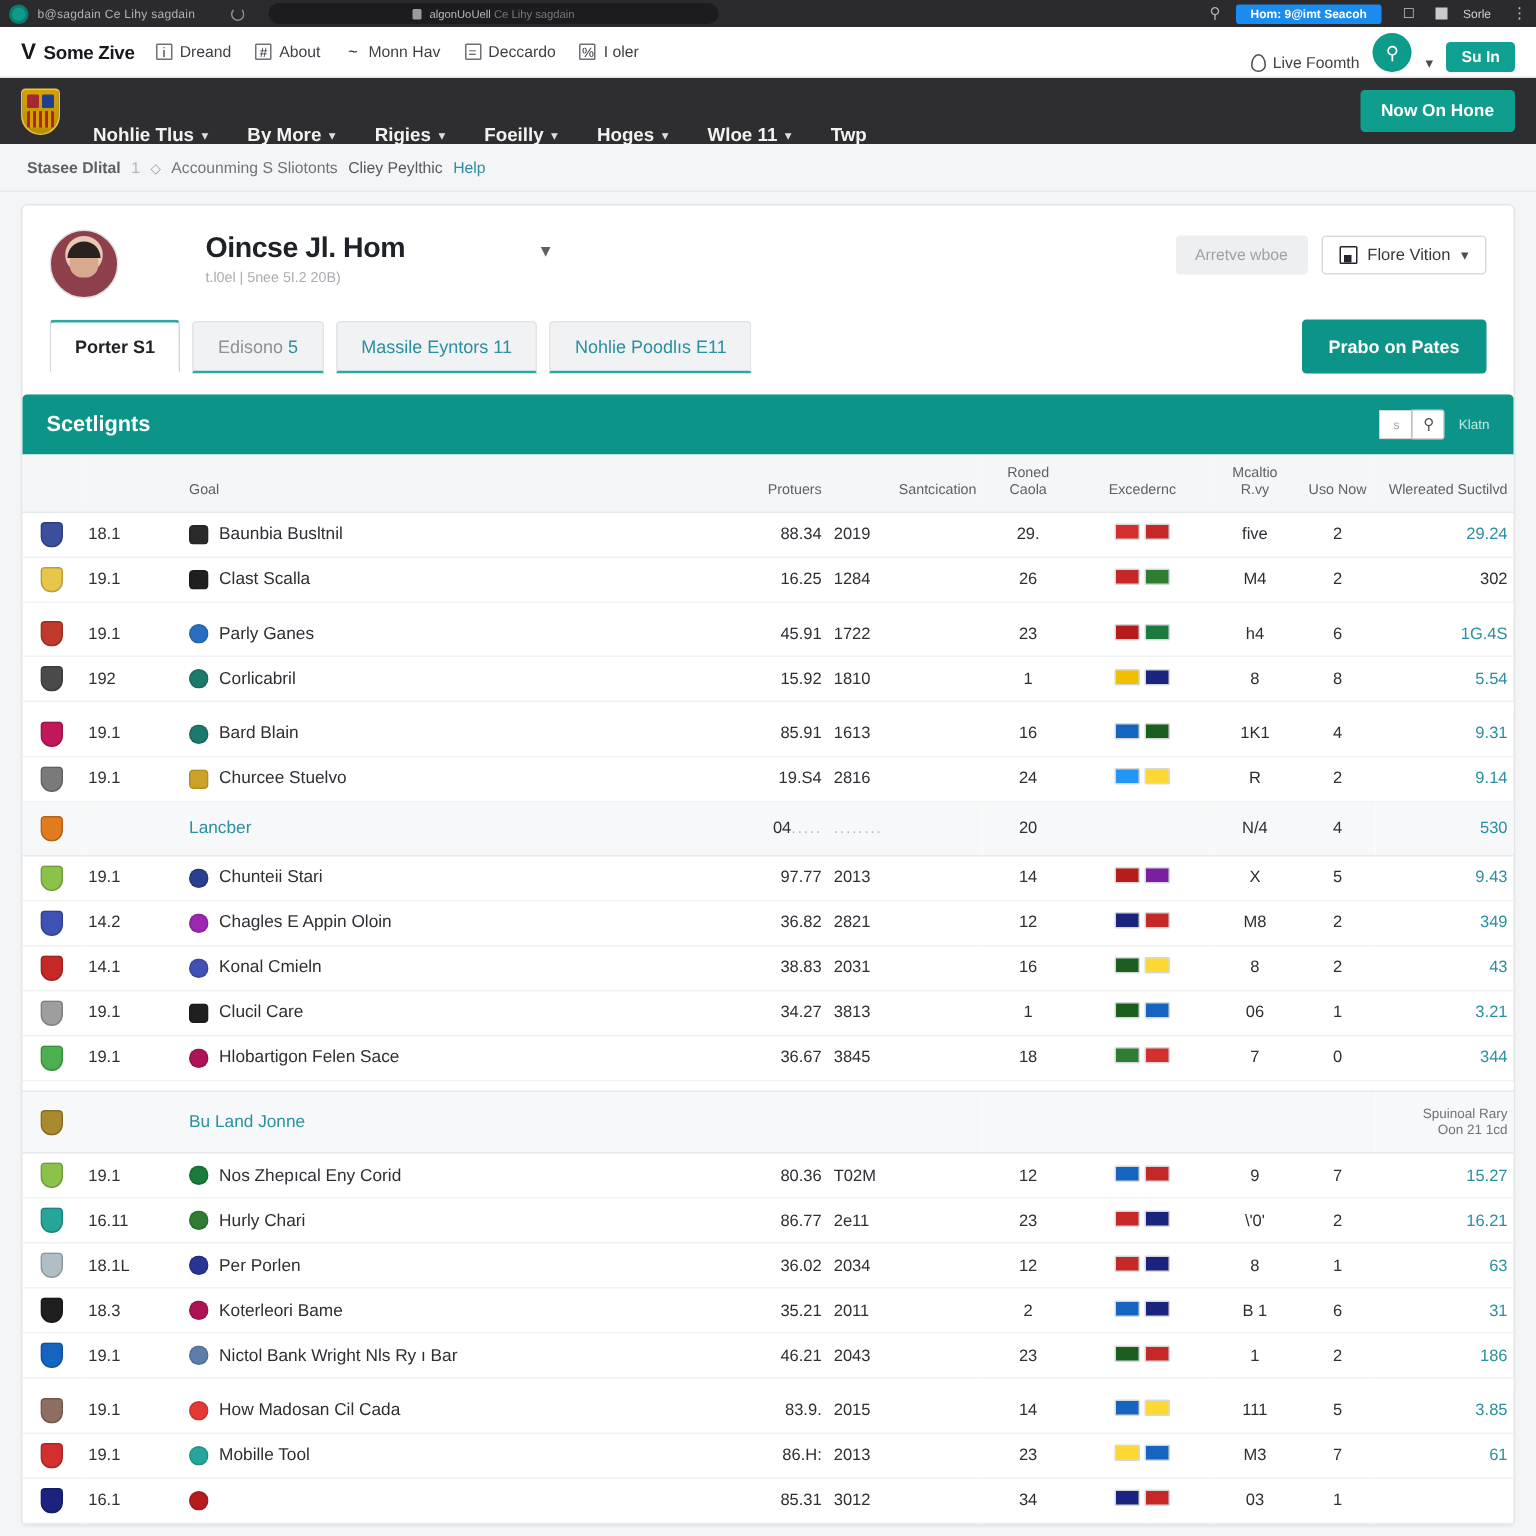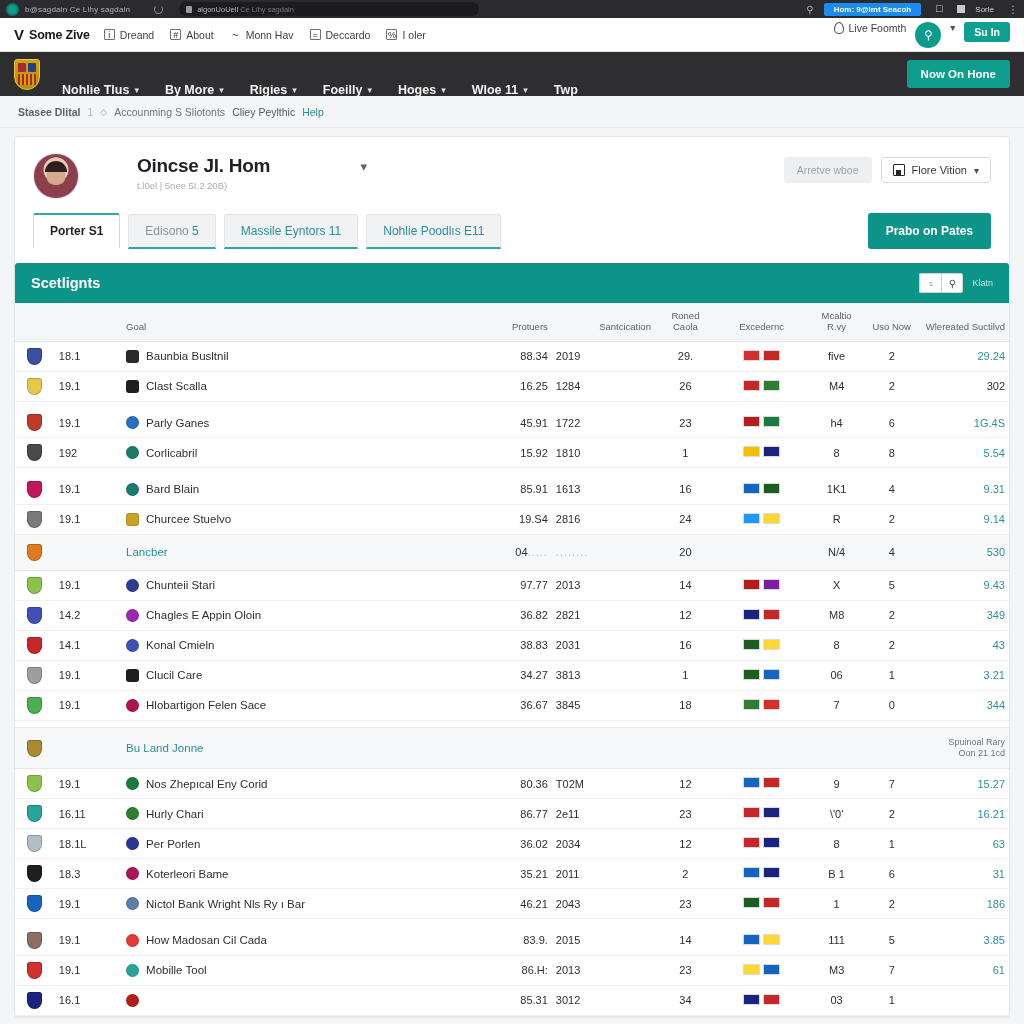--- a/index.html
+++ b/index.html
@@ -38,21 +38,21 @@
     margin-left: 18px; flex: 0 0 auto;
   }
   .chrome-omnibox {
     flex: 0 0 auto;
     margin-left: 10px;
     height: 14px;
     min-width: 300px;
     background: #1c1c1f;
     border-radius: 7px;
     display: flex; align-items: center;
-    padding: 0 7px; gap: 5px;
+    padding: 0 7px; gap: 5px; justify-content: center;
   }
   .chrome-lock {
     width: 6px; height: 7px; border-radius: 1px;
     background: #9a9aa0; flex: 0 0 auto;
   }
   .chrome-url { color: #b9b9bf; font-size: 7.5px; white-space: nowrap; }
   .chrome-url .dim { color: #77777d; }
   .chrome-spacer { flex: 1 1 auto; }
   .chrome-searchglyph { color: #b0b0b6; font-size: 10px; margin-right: 4px; }
   .chrome-hl {
@@ -88,21 +88,21 @@
     margin-right: 16px;
     font-size: 10.5px; color: #3c3f44;
   }
   .util-glyph {
     width: 11px; height: 11px;
     display: inline-flex; align-items: center; justify-content: center;
     font-size: 9px; color: #2d3036;
     border: 1px solid #6d7077; border-radius: 1px;
   }
   .util-glyph.noborder { border: none; font-size: 11px; }
-  .util-right { margin-left: auto; display: flex; align-items: flex-start; gap: 9px; }
+  .util-right { margin-left: auto; display: flex; align-items: flex-end; gap: 9px; }
   .live-item { display: flex; align-items: center; gap: 5px; font-size: 10.5px; color: #3c3f44; }
   .drop-glyph {
     width: 10px; height: 12px;
     background: transparent;
     border: 1.2px solid #4a4d53;
     border-radius: 50% 50% 50% 50% / 62% 62% 38% 38%;
     transform: rotate(0deg);
   }
   .search-circle {
     width: 26px; height: 26px; border-radius: 50%;

